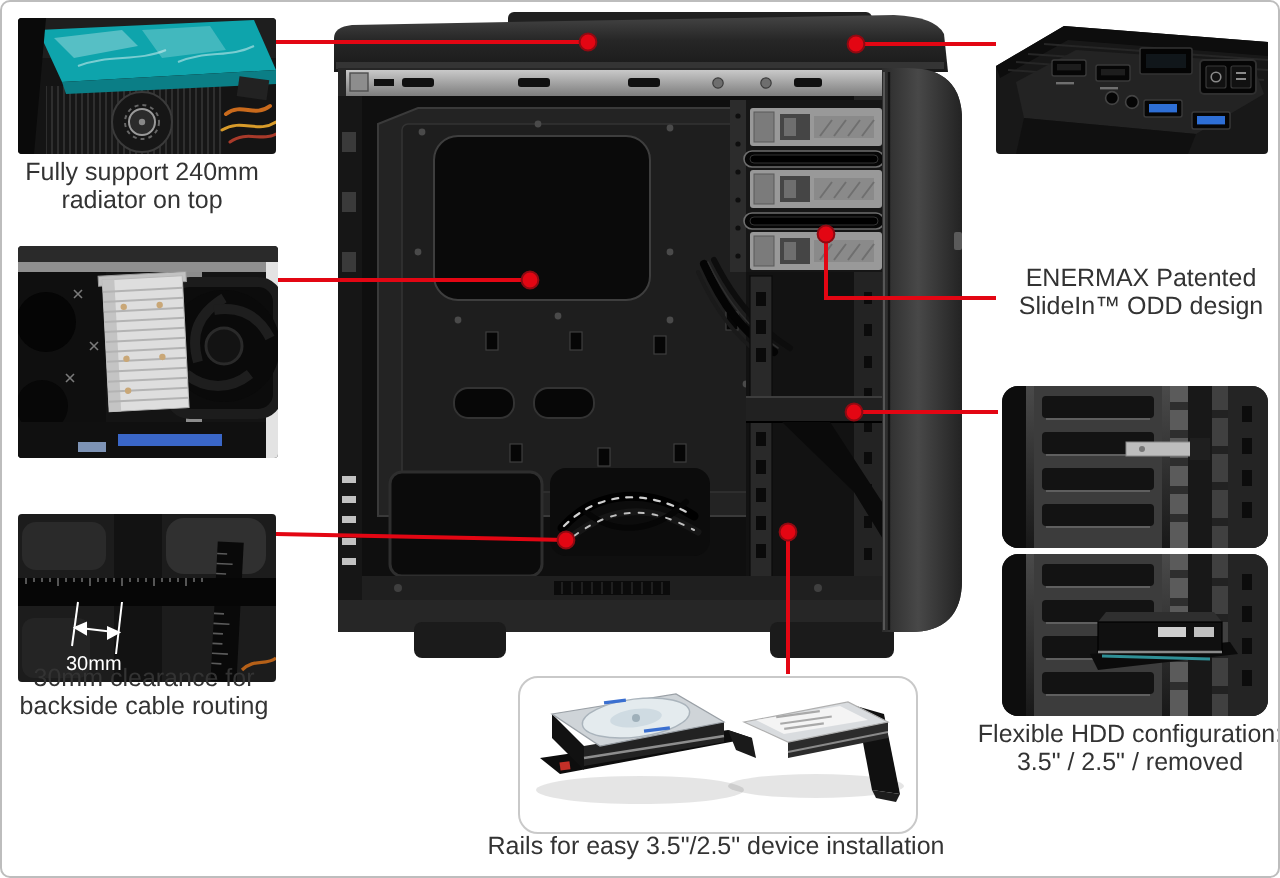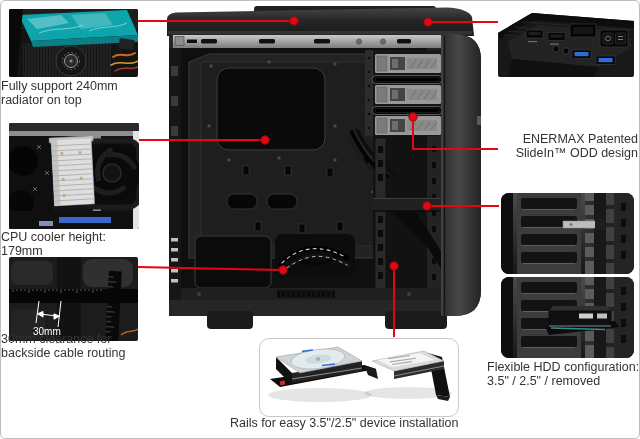--- a/index.html
+++ b/index.html
@@ -5,23 +5,23 @@
   html,body{margin:0;padding:0;background:#fff;}
   .stage{
     position:relative;width:640px;height:439px;box-sizing:border-box;
     background:#fff;border:1px solid #bdbdbd;border-radius:5px;overflow:hidden;
     font-family:"Liberation Sans", sans-serif;
   }
   .photo{position:absolute;overflow:hidden;background:#e5e5e5;}
   .photo svg{display:block;width:100%;height:100%;}
   .caption{
     position:absolute;color:#333;font-size:12.5px;line-height:13.5px;
-    text-align:left;white-space:pre-line;letter-spacing:0;
+    text-align:center;white-space:pre-line;letter-spacing:0;
   }
-  .caption.left-align{text-align:right;}
+  .caption.left-align{text-align:center;}
   .case-wrap{position:absolute;left:158px;top:5px;width:325px;height:325px;}
   .case-wrap svg{display:block;width:100%;height:100%;}
   .connectors{position:absolute;left:0;top:0;width:640px;height:439px;pointer-events:none;}
   .rails-box{position:absolute;background:#fff;border:1px solid #c9c9c9;border-radius:10px;}
   .rounded8{border-radius:8px;}
   .rounded2{border-radius:2px;}
 </style>
 </head>
 <body>
 
@@ -280,21 +280,20 @@
         <g fill="#c9a777">
           <circle cx="54" cy="30" r="1.6"></circle>
             <circle cx="72" cy="30" r="1.6"></circle>
             <circle cx="54" cy="56" r="1.6"></circle>
             <circle cx="72" cy="56" r="1.6"></circle>
             <circle cx="54" cy="72" r="1.6"></circle>
         </g>
       </g>
     </svg>
   </div>
-  <div class="caption" style="left:0;top:230px;width:140px;">CPU cooler height: 179mm</div>
 
   <div class="photo rounded2" style="left:8px;top:256px;width:129px;height:84px;">
     <svg viewBox="0 0 129 84">
       <rect width="129" height="84" fill="#1c1c1c"></rect>
       <rect x="48" width="24" height="84" fill="#121212"></rect>
       <rect x="2" y="4" width="42" height="24" rx="7" fill="#2a2a2a"></rect>
       <rect x="74" y="2" width="50" height="28" rx="9" fill="#303030"></rect>
       <rect x="2" y="52" width="34" height="30" rx="6" fill="#242424"></rect>
       <g transform="rotate(3 104 50)">
         <rect x="98" y="14" width="13" height="70" fill="#090909"></rect>

